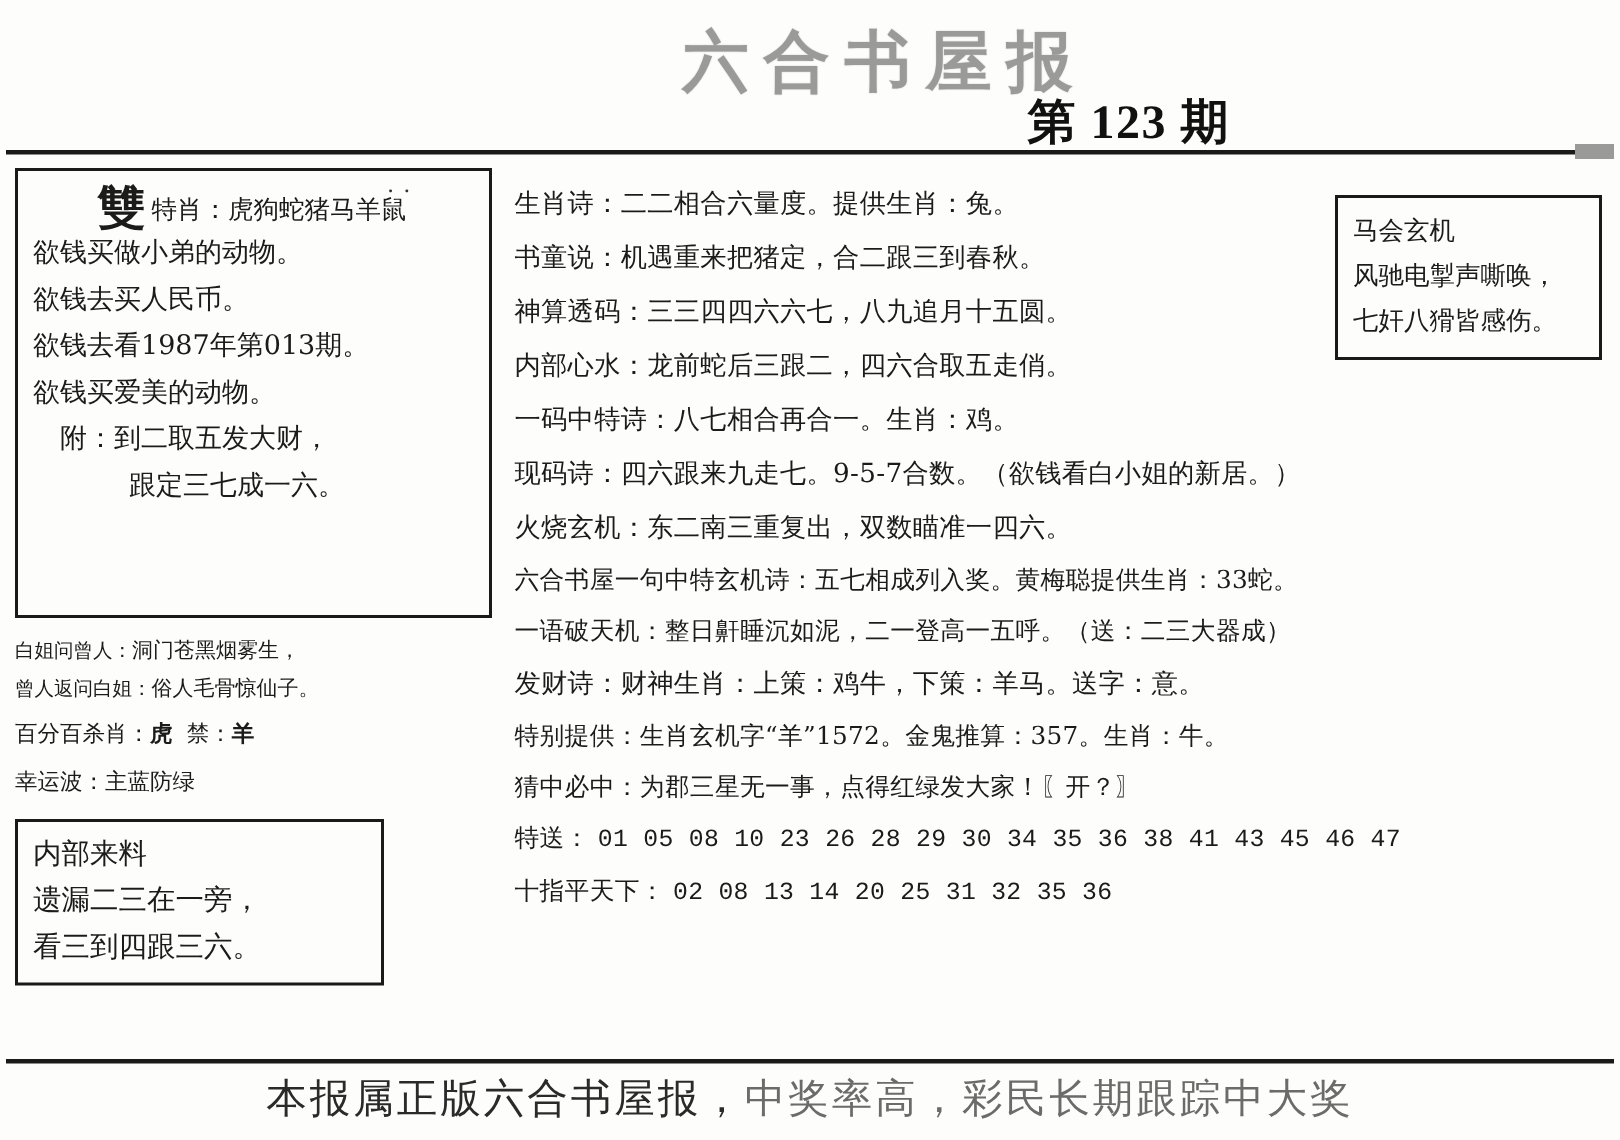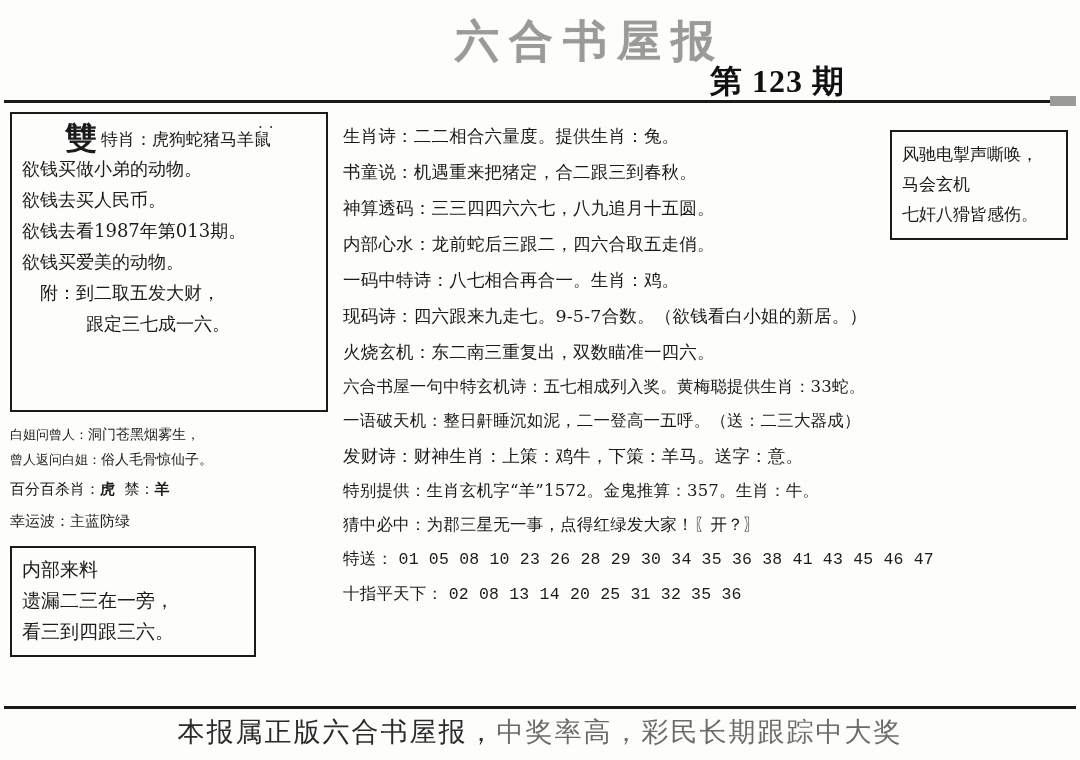--- a/index.html
+++ b/index.html
@@ -22,21 +22,20 @@
     box-sizing: border-box;
   }
 
   
   .masthead {
     position: absolute;
     top: 8px;
     left: 0;
     width: 868px;
     height: 92px;
-    padding-left: 25px;
   }
   .masthead-title {
     position: absolute;
     left: 380px;
     top: 4px;
     width: 420px;
     text-align: center;
     font-size: 44px;
     letter-spacing: 10px;
     font-weight: bold;
@@ -275,22 +274,22 @@
     <div class="mid-line small"><span>六合书屋一句中特玄机诗：</span><span>五七相成列入奖。黄梅聪提供生肖：33蛇。</span></div>
     <div class="mid-line small"><span>一语破天机：</span><span>整日鼾睡沉如泥，二一登高一五呼。（送：二三大器成）</span></div>
     <div class="mid-line"><span>发财诗：</span><span>财神生肖：上策：鸡牛，下策：羊马。送字：意。</span></div>
     <div class="mid-line small"><span>特别提供：</span><span>生肖玄机字“羊”1572。金鬼推算：357。生肖：牛。</span></div>
     <div class="mid-line small"><span>猜中必中：</span><span>为郡三星无一事，点得红绿发大家！〖开？〗</span></div>
     <div class="mid-line small"><span>特送：</span>&nbsp;<span class="mono">01 05 08 10 23 26 28 29 30 34 35 36 38 41 43 45 46 47</span></div>
     <div class="mid-line small"><span>十指平天下：</span>&nbsp;<span class="mono">02 08 13 14 20 25 31 32 35 36</span></div>
   </div>
 
   <div class="box-right">
+    <div class="r">马会玄机</div>
     <div class="r">风驰电掣声嘶唤，</div>
-    <div class="r">马会玄机</div>
     <div class="r">七奸八猾皆感伤。</div>
   </div>
 
   <div class="rule-bottom"></div>
   <div class="footer">
     <span>本报属正版六合书屋报，</span><span class="fade">中奖率高，彩民长期跟踪中大奖</span>
   </div>
 
 </div>
 

